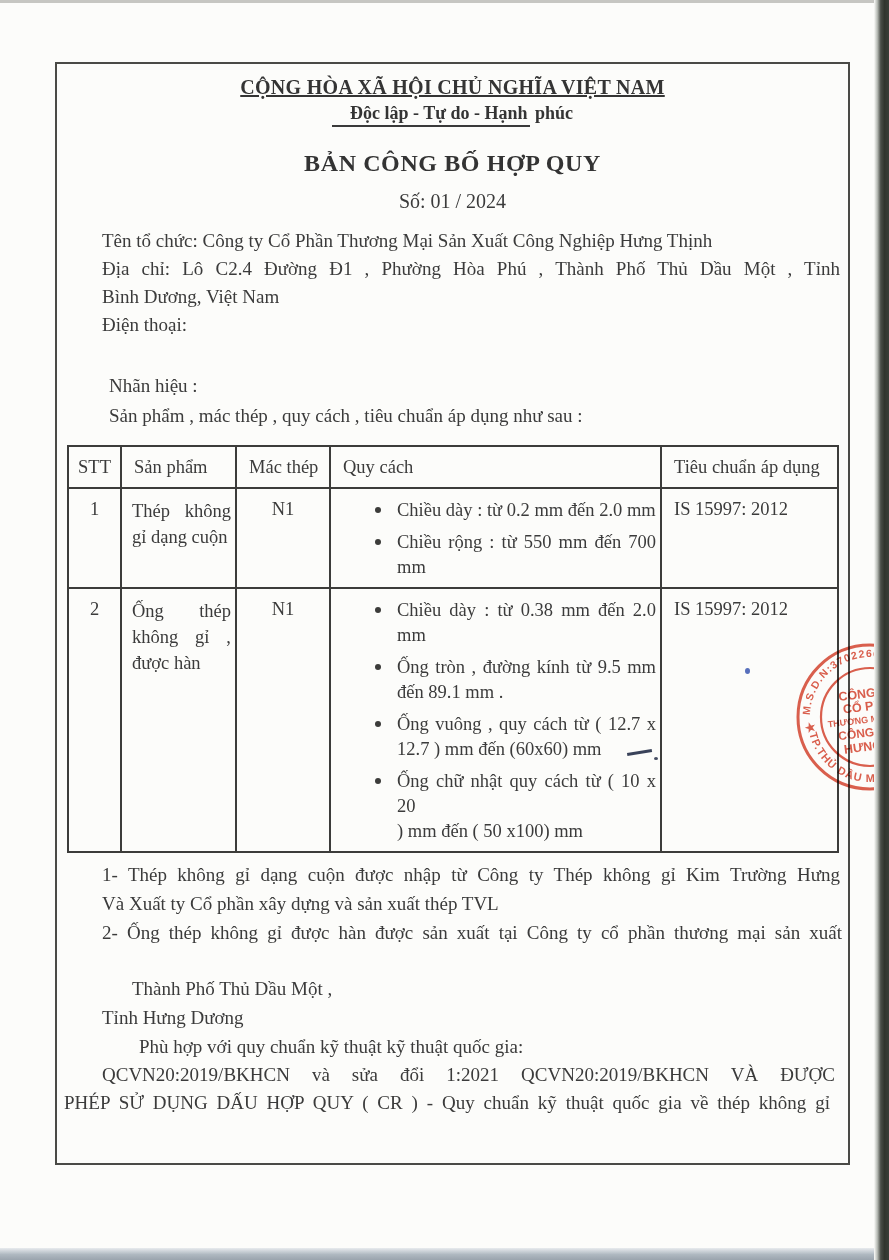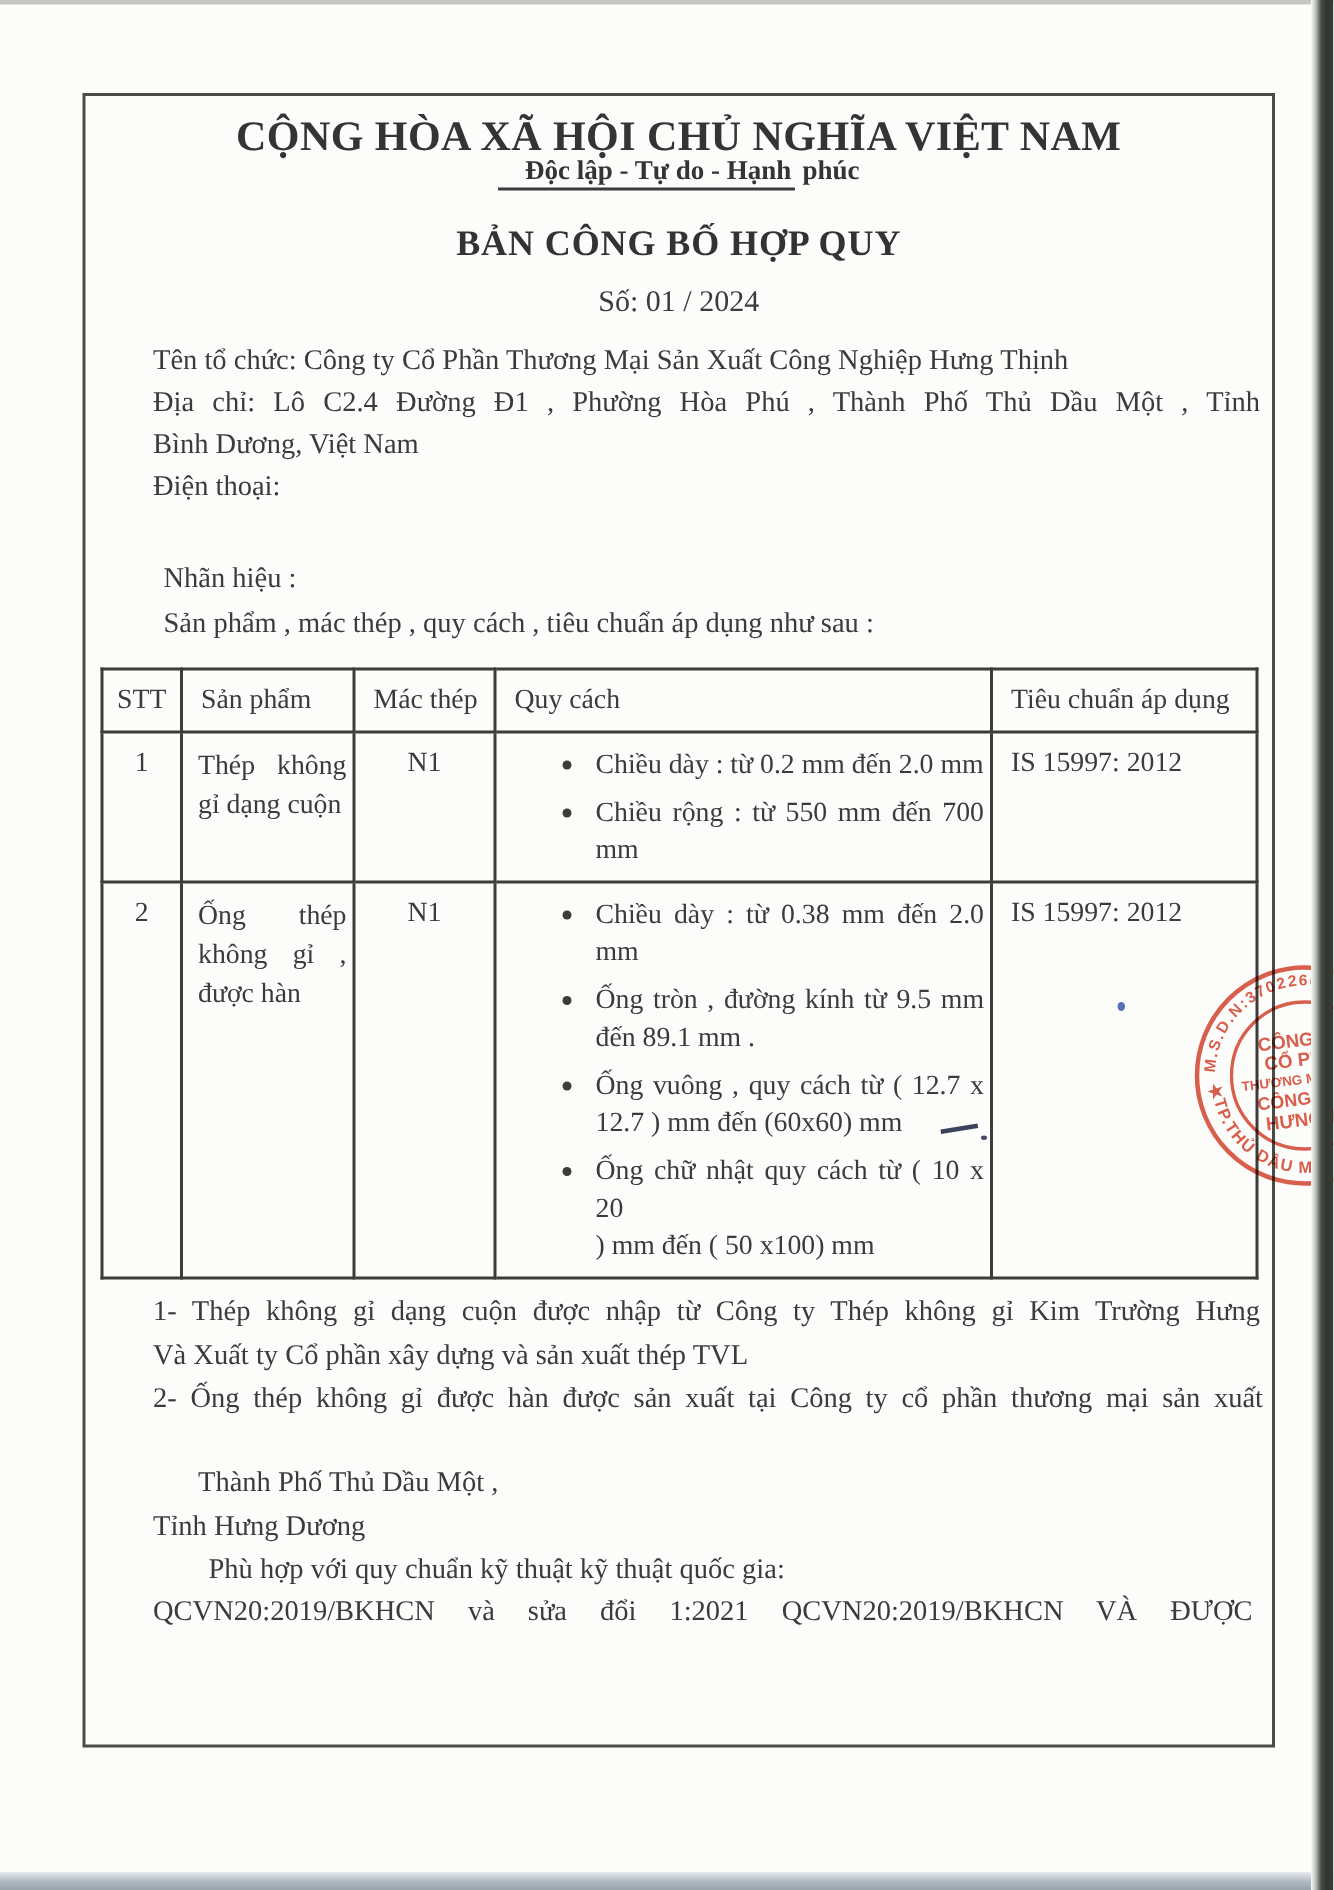--- a/index.html
+++ b/index.html
@@ -8,21 +8,21 @@
   .abs{position:absolute;}
   
   .edge-top{left:0;top:0;width:889px;height:3px;background:#c6c6c2;z-index:25;}
   .edge-right{left:874px;top:0;width:15px;height:1260px;z-index:30;
       background:linear-gradient(to right,#fcfcfa 0%,#b8bcb6 22%,#4a4e48 45%,#31352e 70%,#3a3e38 100%);}
   .edge-bottom{left:0;top:1248px;width:889px;height:12px;z-index:25;
       background:linear-gradient(to bottom,#e8ebee 0%,#aeb8c0 55%,#9aa4ad 100%);}
   
   .frame{left:55px;top:62px;width:791px;height:1099px;border:2px solid #4a4a46;z-index:2;}
   .ctr{left:0;right:0;text-align:center;}
-  .nat-title{top:12px;font-size:28px;font-weight:bold;color:#343434;letter-spacing:.3px;}
+  .nat-title{top:12px;font-size:20px;font-weight:bold;color:#343434;letter-spacing:.3px;text-decoration:underline;}
   .motto{top:39px;font-size:18px;font-weight:bold;color:#343434;}
   .motto .u{border-bottom:2px solid #3a3a3a;padding:0 3px 2px 18px;}
   .doc-title{top:86px;font-size:24px;font-weight:bold;color:#333;letter-spacing:.6px;}
   .doc-num{top:126px;font-size:20px;}
   .bl{font-size:19px;line-height:26px;white-space:nowrap;}
   .jfull{font-size:19px;line-height:26px;text-align:justify;text-align-last:justify;}
   .b{font-weight:bold;}
   
   .tablewrap{left:10px;top:381px;width:770px;}
   table{border-collapse:collapse;table-layout:fixed;width:770px;padding-left:23px;}
@@ -139,20 +139,21 @@
         </table>
     </div>
 
     <div class="abs jfull" style="left:45px;top:798px;width:738px;">1- Thép không gỉ dạng cuộn được nhập từ Công ty Thép không gỉ Kim Trường Hưng</div>
     <div class="abs note bl" style="left:45px;top:827px;">Và Xuất ty Cổ phần xây dựng và sản xuất thép TVL</div>
     <div class="abs jfull" style="left:45px;top:856px;width:740px;">2- Ống thép không gỉ được hàn được sản xuất tại Công ty cổ phần thương mại sản xuất</div>
     <div class="abs note bl" style="left:75px;top:912px;">Thành Phố Thủ Dầu Một ,</div>
     <div class="abs note bl" style="left:45px;top:941px;">Tỉnh Hưng Dương</div>
     <div class="abs note bl" style="left:45px;top:970px;margin-left:37px;">Phù hợp với quy chuẩn kỹ thuật kỹ thuật quốc gia:</div>
     <div class="abs jfull" style="left:45px;top:998px;width:733px;">QCVN20:2019/BKHCN và sửa đổi 1:2021 QCVN20:2019/BKHCN VÀ ĐƯỢC</div>
+    <div class="abs jfull" style="left:7px;top:1026px;width:766px;">PHÉP SỬ DỤNG DẤU HỢP QUY ( CR ) - Quy chuẩn kỹ thuật quốc gia về thép không gỉ</div>
 
   </div>
 
   <svg class="abs stamp" viewBox="0 0 170 170">
     <defs>
       <path id="arcTop" d="M 25,85 A 60 60 0 0 1 145,85" fill="none"></path>
       <path id="arcBot" d="M 23,88 A 62 62 0 0 0 147,88" fill="none"></path>
     </defs>
     <circle cx="85" cy="85" r="72" fill="none" stroke="#d9523f" stroke-width="3"></circle>
     <circle cx="85" cy="85" r="49" fill="none" stroke="#d9523f" stroke-width="2.2"></circle>

